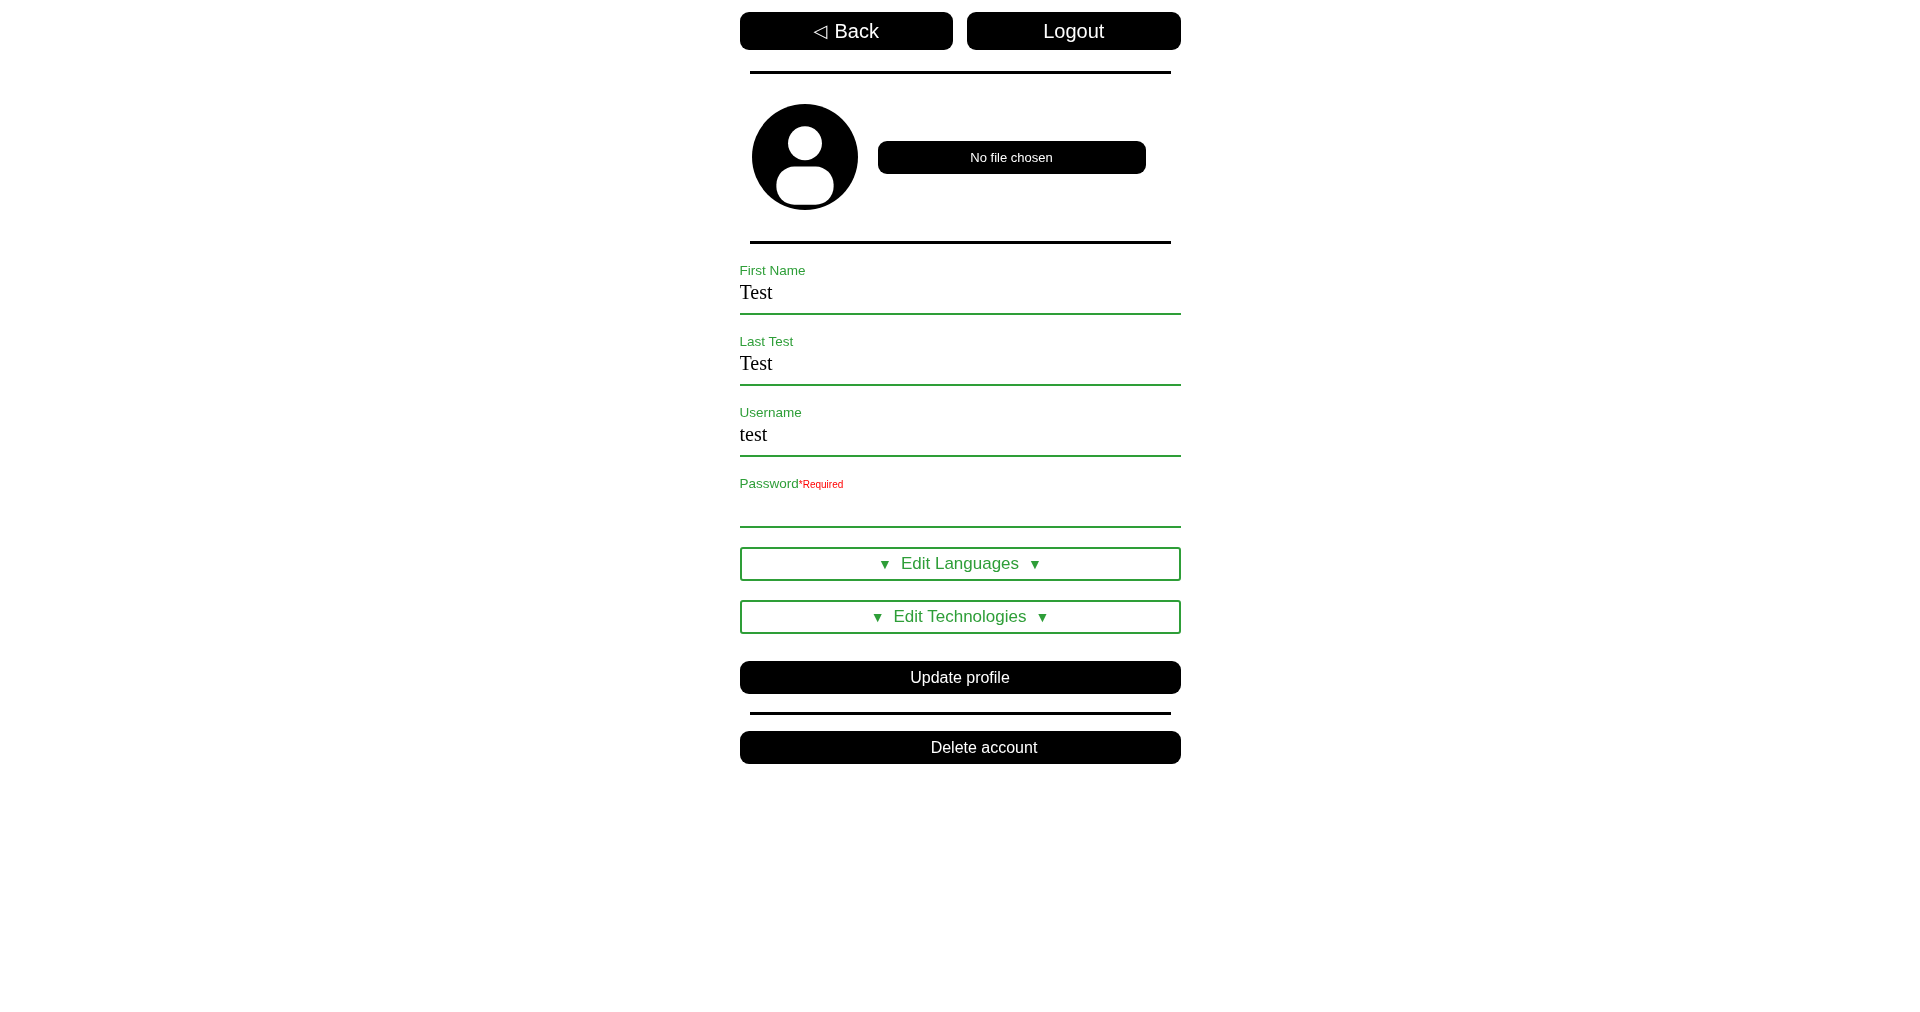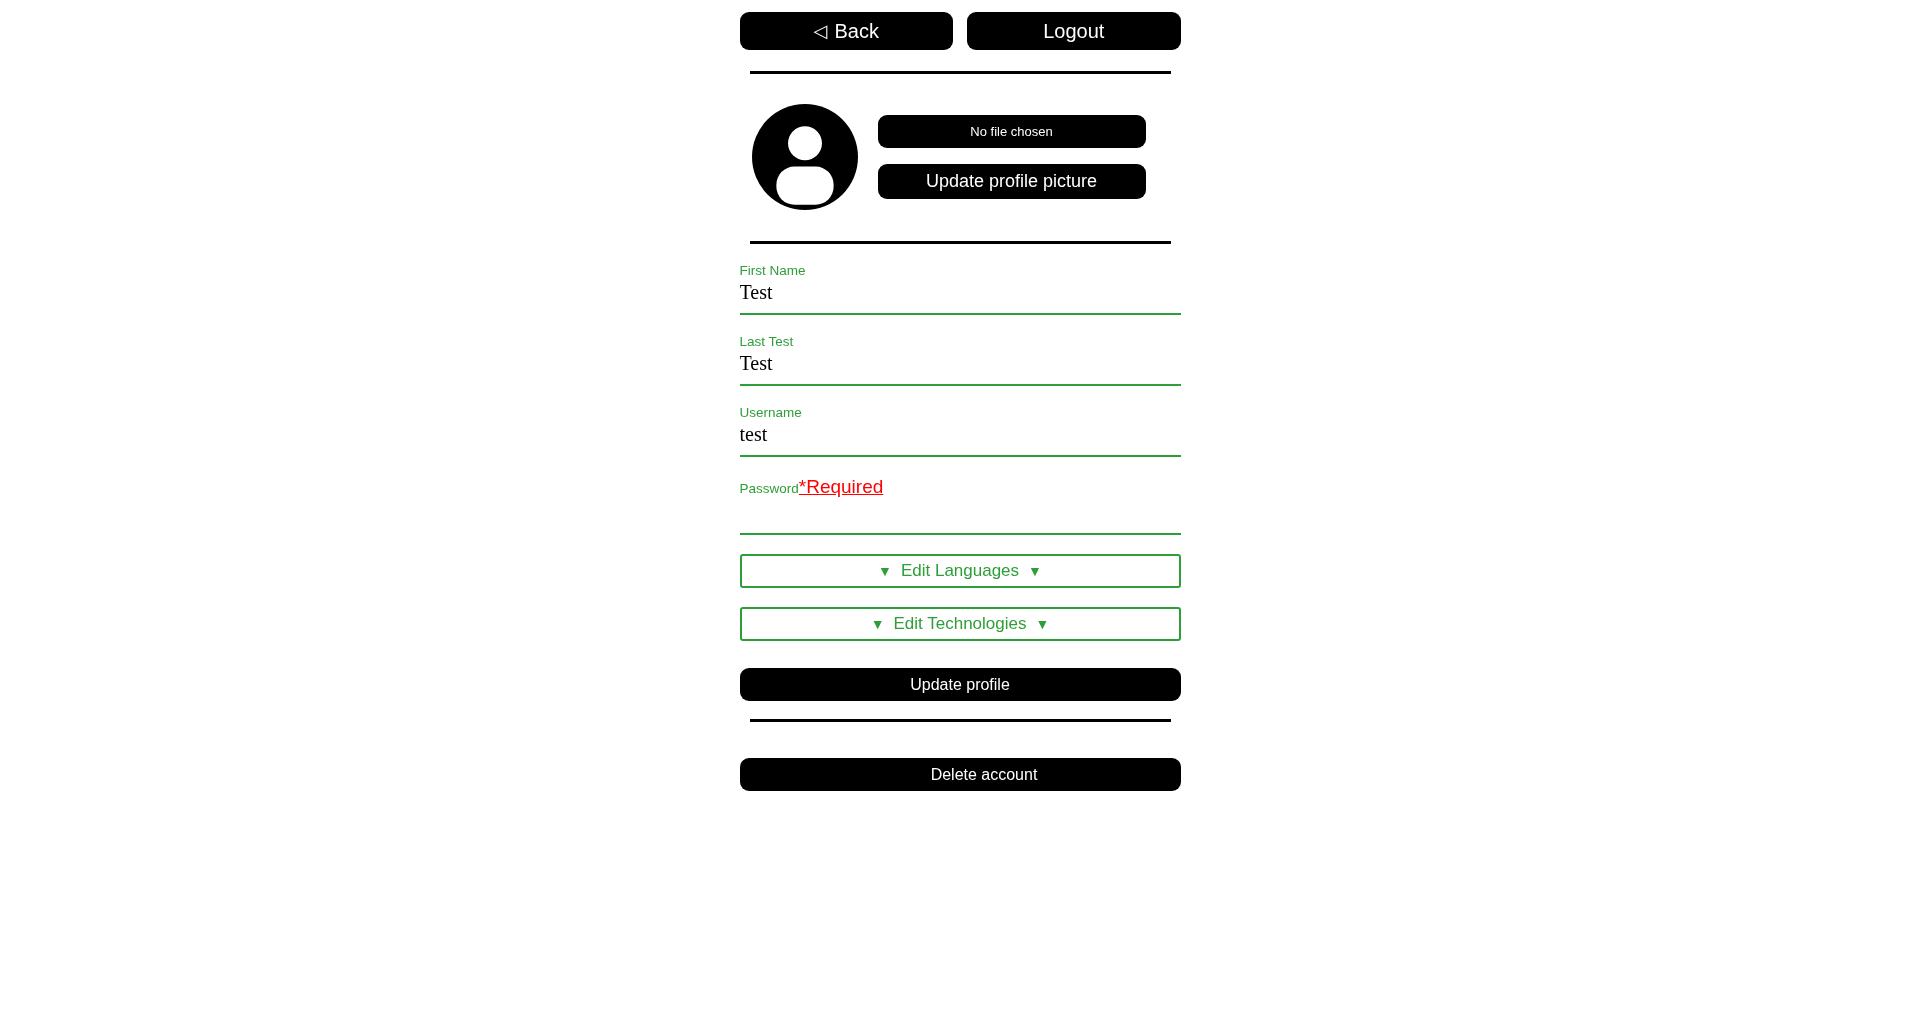--- a/index.html
+++ b/index.html
@@ -90,23 +90,22 @@
   .field-label-row {
     display: flex;
     justify-content: flex-start;
     align-items: baseline;
   }
   .field-label {
     font-size: 13.5px;
     color: var(--accent-green);
   }
   .required-note {
-    font-size: 19px;
+    font-size: 10px;
     color: var(--required-red);
-    text-decoration: underline;
   }
   .field input {
     display: block;
     width: 100%;
     border: none;
     outline: none;
     background: transparent;
     font-size: 20px;
     color: #000;
     padding: 3px 0 9px 0;
@@ -130,21 +129,21 @@
   .update-btn {
     width: 100%;
     height: 33px;
     margin-top: 27px;
     font-size: 16px;
   }
   .divider.before-delete { margin-top: 18px; }
   .delete-btn {
     width: 100%;
     height: 33px;
-    margin-top: 36px;
+    margin-top: 16px;
     font-size: 16px;
     padding-left: 48px;
   }
 </style>
 </head>
 <body>
 
 <div class="column">
 
   <div class="top-buttons">
@@ -169,23 +168,20 @@
       <circle cx="50" cy="50" r="50" fill="#000"></circle>
       <g clip-path="url(#avclip)">
         <circle cx="50" cy="37" r="16" fill="#fff"></circle>
         <rect x="23" y="59" width="54" height="36" rx="17" fill="#fff"></rect>
       </g>
     </svg>
     <div class="pic-buttons">
       <button class="btn-black file-btn">
         <span>No file chosen</span>
       </button>
-      <button class="btn-black upd-pic-btn">
-        <span>Update profile picture</span>
-      </button>
     </div>
   </div>
 
   <hr class="divider after-pic">
 
   <div class="field">
     <div class="field-label-row">
       <span class="field-label">First Name</span>
     </div>
     <input type="text" value="Test" style="">

